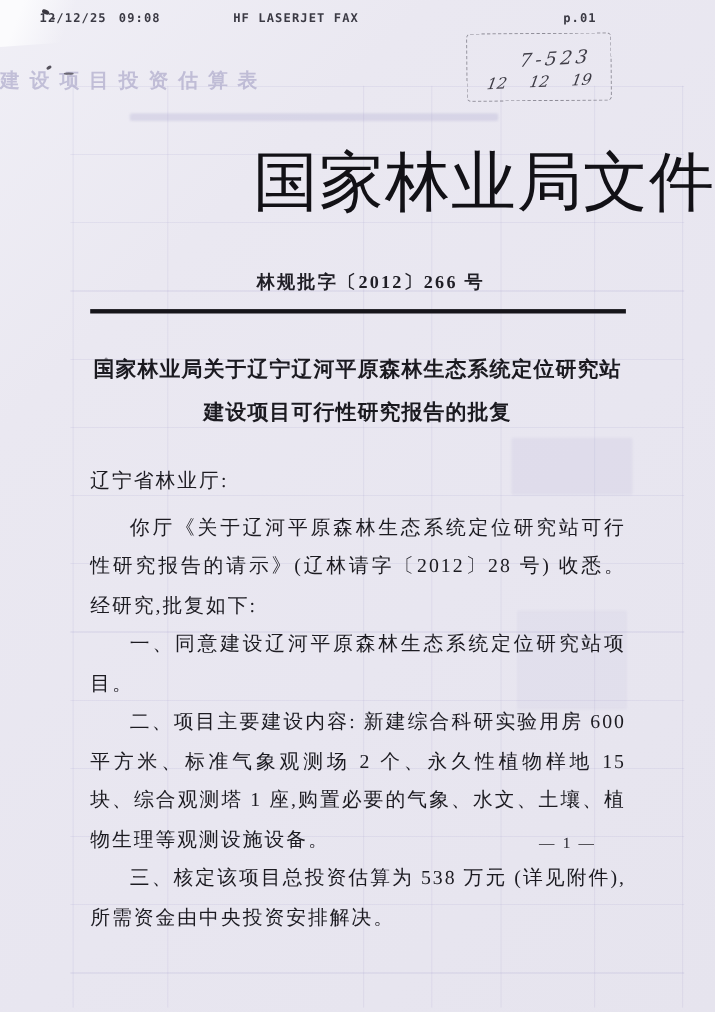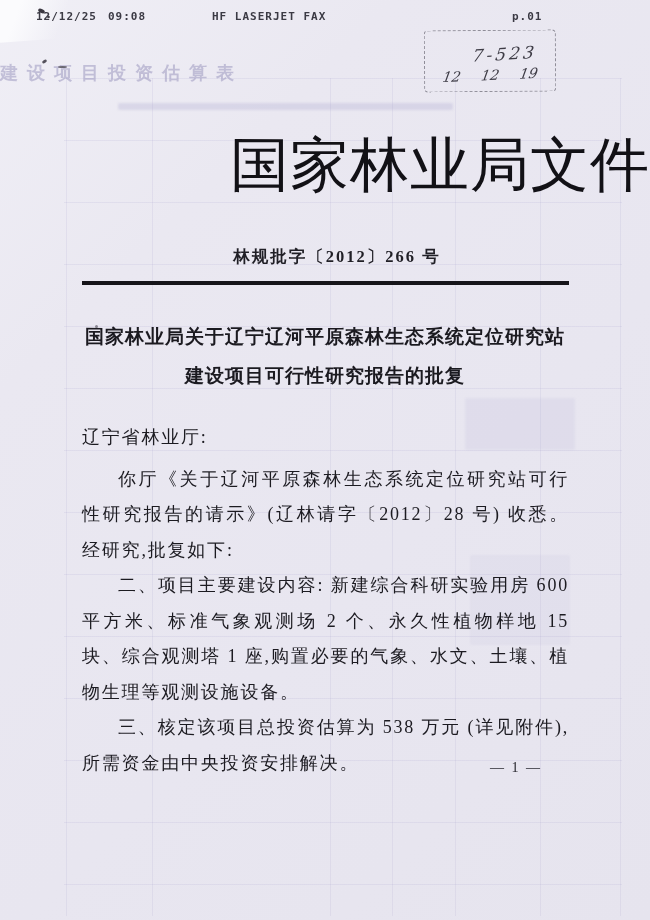--- a/index.html
+++ b/index.html
@@ -162,19 +162,20 @@
   <div class="head-rule"></div>
 
   <h2 class="subject">
     <span>国家林业局关于辽宁辽河平原森林生态系统定位研究站</span><br>
     <span>建设项目可行性研究报告的批复</span>
   </h2>
 
   <main class="body-text">
     <p class="salutation">辽宁省林业厅:</p>
     <p>你厅《关于辽河平原森林生态系统定位研究站可行性研究报告的请示》(辽林请字〔2012〕28 号) 收悉。经研究,批复如下:</p>
+    <p>一、同意建设辽河平原森林生态系统定位研究站项目。</p>
     <p>二、项目主要建设内容: 新建综合科研实验用房 600 平方米、标准气象观测场 2 个、永久性植物样地 15 块、综合观测塔 1 座,购置必要的气象、水文、土壤、植物生理等观测设施设备。</p>
     <p>三、核定该项目总投资估算为 538 万元 (详见附件), 所需资金由中央投资安排解决。</p>
   </main>
 
   <div class="page-number">— 1 —</div>
 
 </div>
 
 </body></html>

